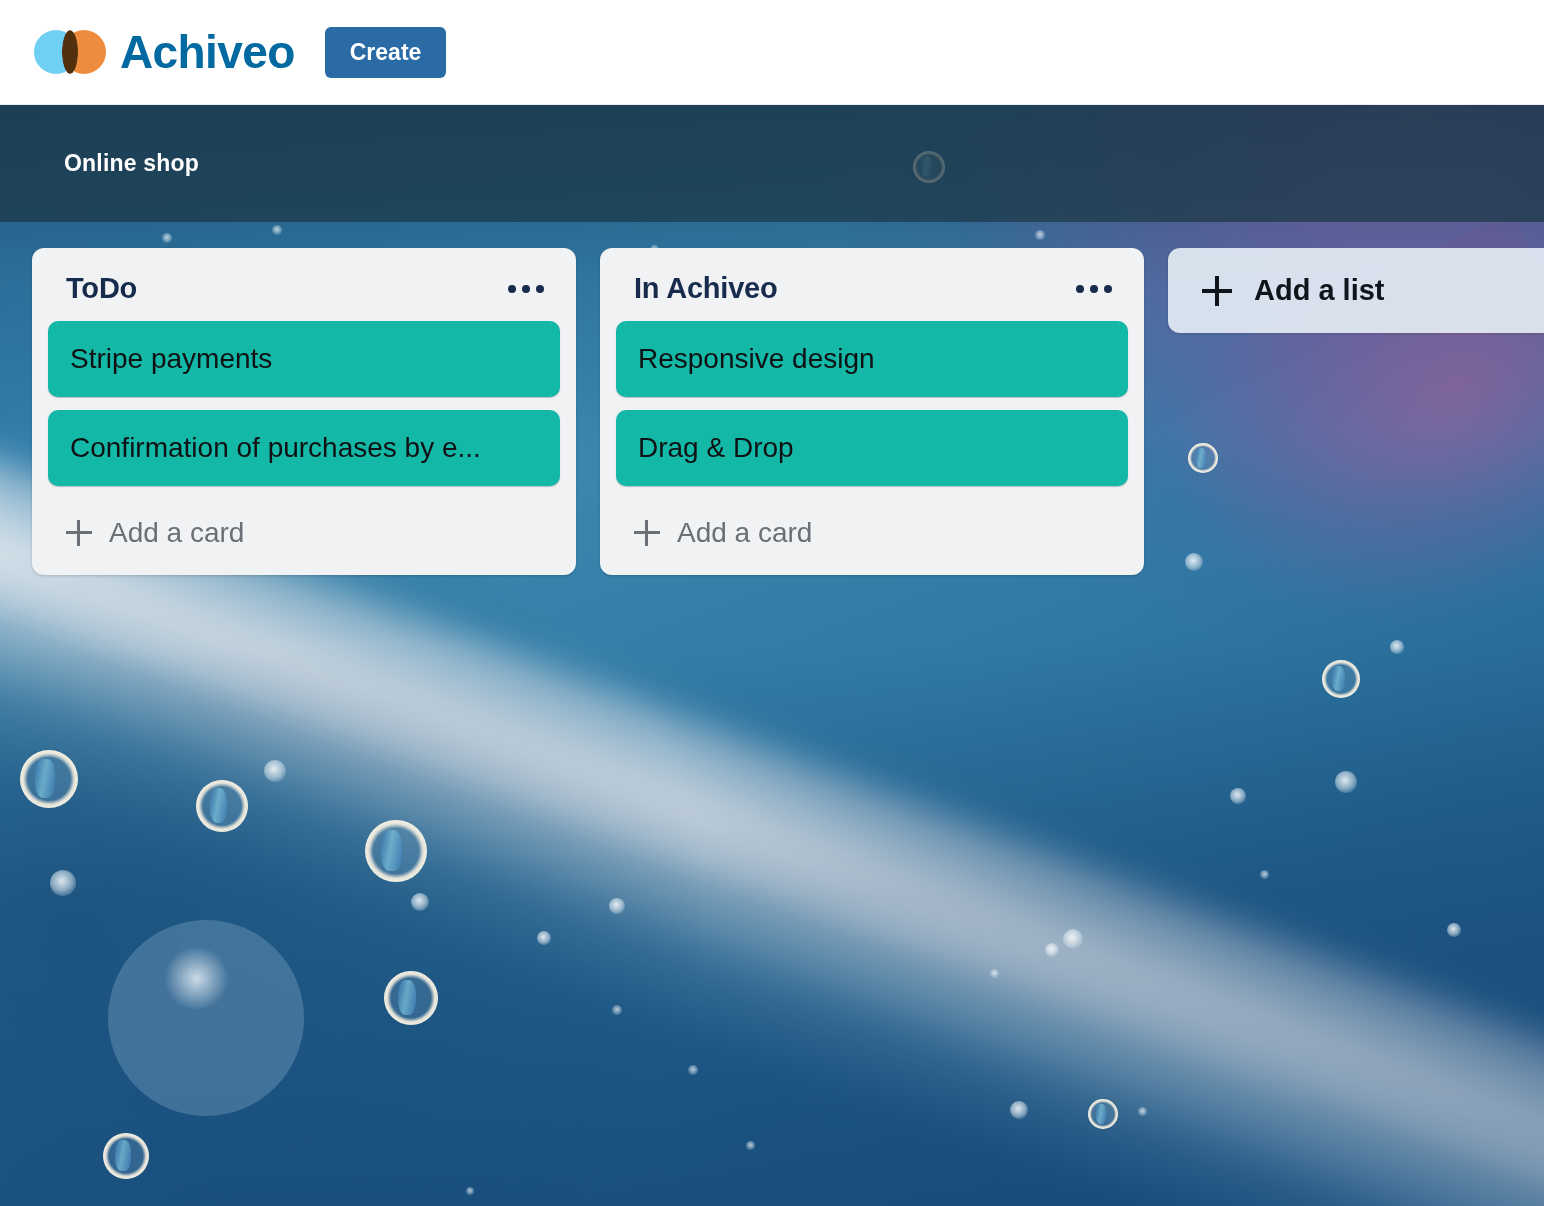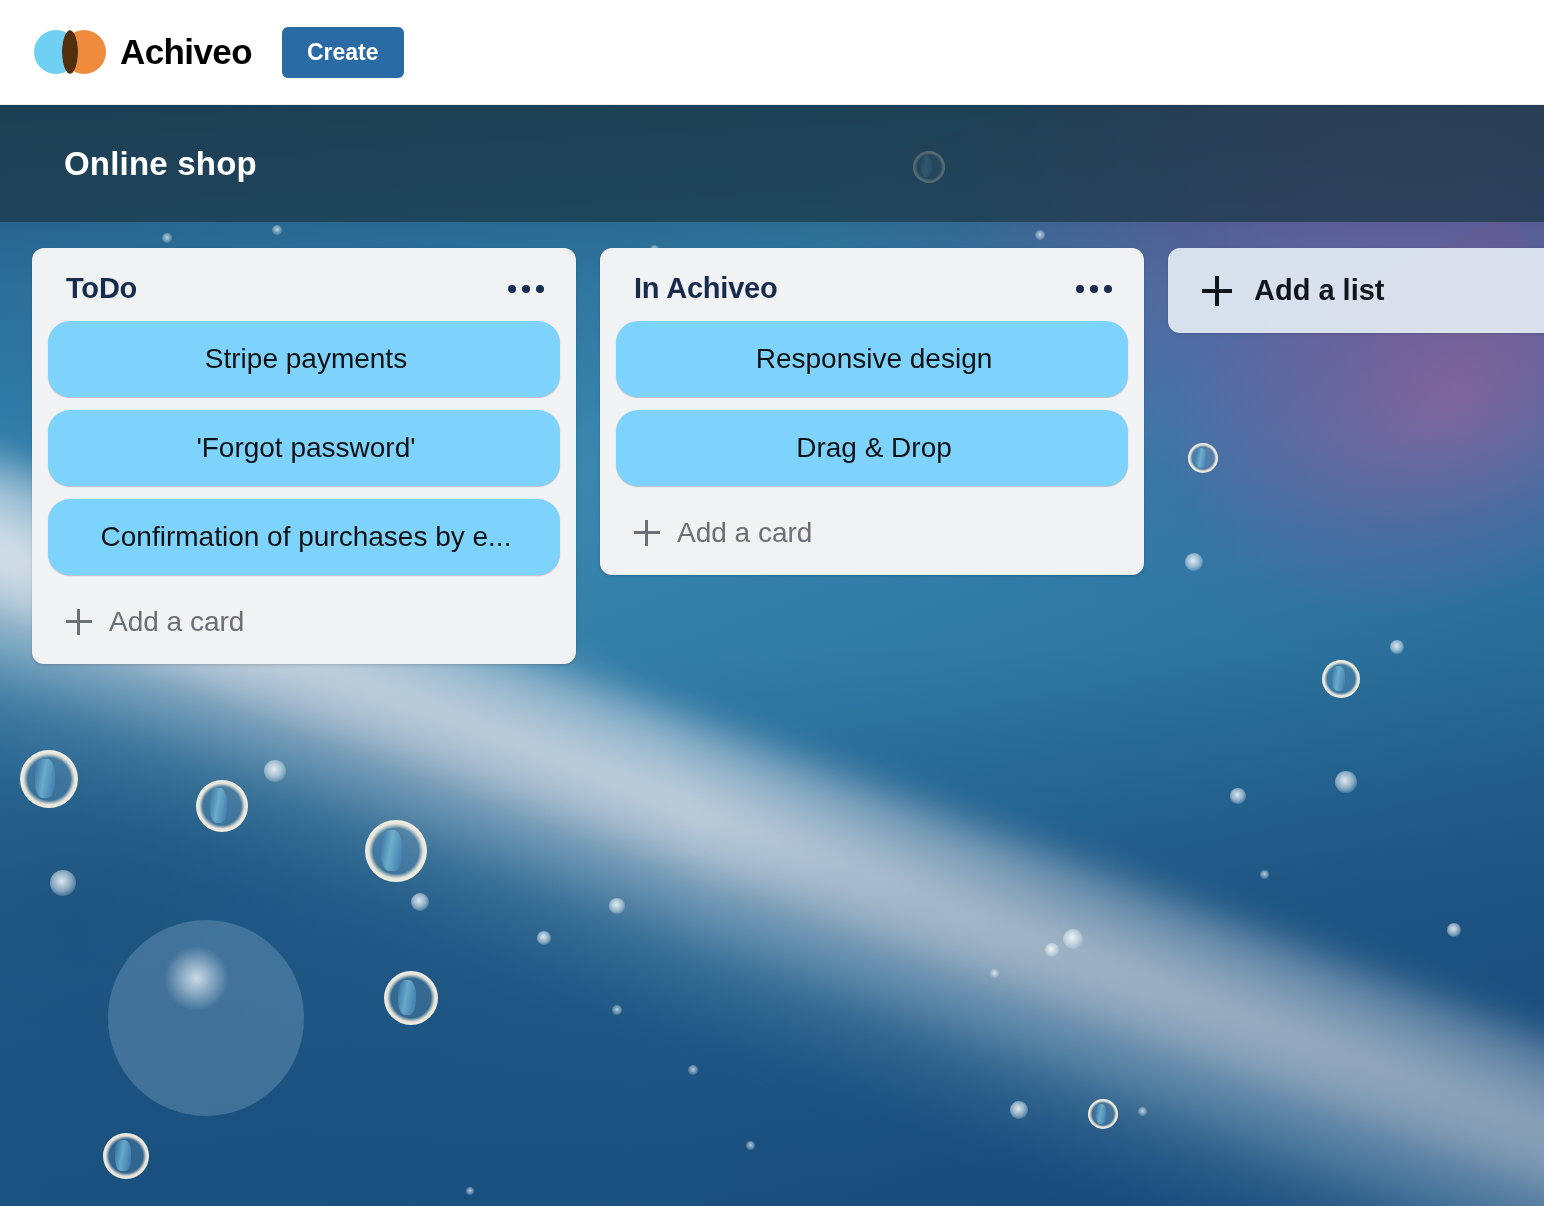--- a/index.html
+++ b/index.html
@@ -48,23 +48,23 @@
   .brand-logo .c-right { left: 28px; background: #ef8b3c; }
   .brand-logo .c-mid {
     position: absolute;
     left: 28px; top: 0;
     width: 16px; height: 44px;
     background: #53300d;
     border-radius: 50% / 50%;
     clip-path: ellipse(8px 22px at 8px 22px);
   }
   .brand-name {
-    font-size: 35px;
+    font-size: 46px;
     font-weight: bold;
-    color: #000000;
+    color: #0369a1;
     letter-spacing: -0.6px;
   }
   .create-btn {
     background: #2a6aa5;
     color: #ffffff;
     border: none;
     border-radius: 6px;
     font-family: "Liberation Sans", sans-serif;
     font-size: 23px;
     font-weight: bold;
@@ -206,21 +206,21 @@
     width: 1544px;
     height: 117px;
     background: rgba(28,55,71,0.72);
     display: flex;
     align-items: center;
     padding-left: 64px;
     z-index: 10;
   }
   .board-title {
     color: #ffffff;
-    font-size: 33px;
+    font-size: 23px;
     font-weight: bold;
     letter-spacing: 0.2px;
   }
 
   
   .lists-area {
     position: absolute;
     top: 117px; left: 0;
     width: 1544px;
     height: 984px;
@@ -257,31 +257,30 @@
     cursor: pointer;
     border-radius: 4px;
   }
   .list-menu i {
     display: block;
     width: 8px; height: 8px;
     border-radius: 50%;
     background: #172b4d;
   }
   .card {
-    background: #7dd3fc;
-    border-radius: 22px;
+    background: #14b8a6;
+    border-radius: 10px;
     padding: 22px 18px 22px 22px;
     margin-bottom: 13px;
     font-size: 28px;
     color: #0f1114;
     box-shadow: 0 1px 1px rgba(9,30,66,0.25);
     cursor: pointer;
     white-space: nowrap;
     overflow: hidden;
-    text-align: center;
   }
   .add-card {
     display: flex;
     align-items: center;
     gap: 17px;
     padding: 18px 10px 10px 18px;
     color: #6b6f76;
     font-size: 28px;
     cursor: pointer;
     border-radius: 8px;
@@ -393,21 +392,20 @@
     <div class="list">
       <div class="list-header">
         <span class="list-title">ToDo</span>
         <span class="list-menu">
             <i></i>
             <i></i>
             <i></i>
           </span>
       </div>
       <div class="card">Stripe payments</div>
-      <div class="card">'Forgot password'</div>
       <div class="card">Confirmation of purchases by e...</div>
       <div class="add-card">
         <span class="plus"></span>
         <span>Add a card</span>
       </div>
     </div>
 
     <div class="list">
       <div class="list-header">
         <span class="list-title">In Achiveo</span>

